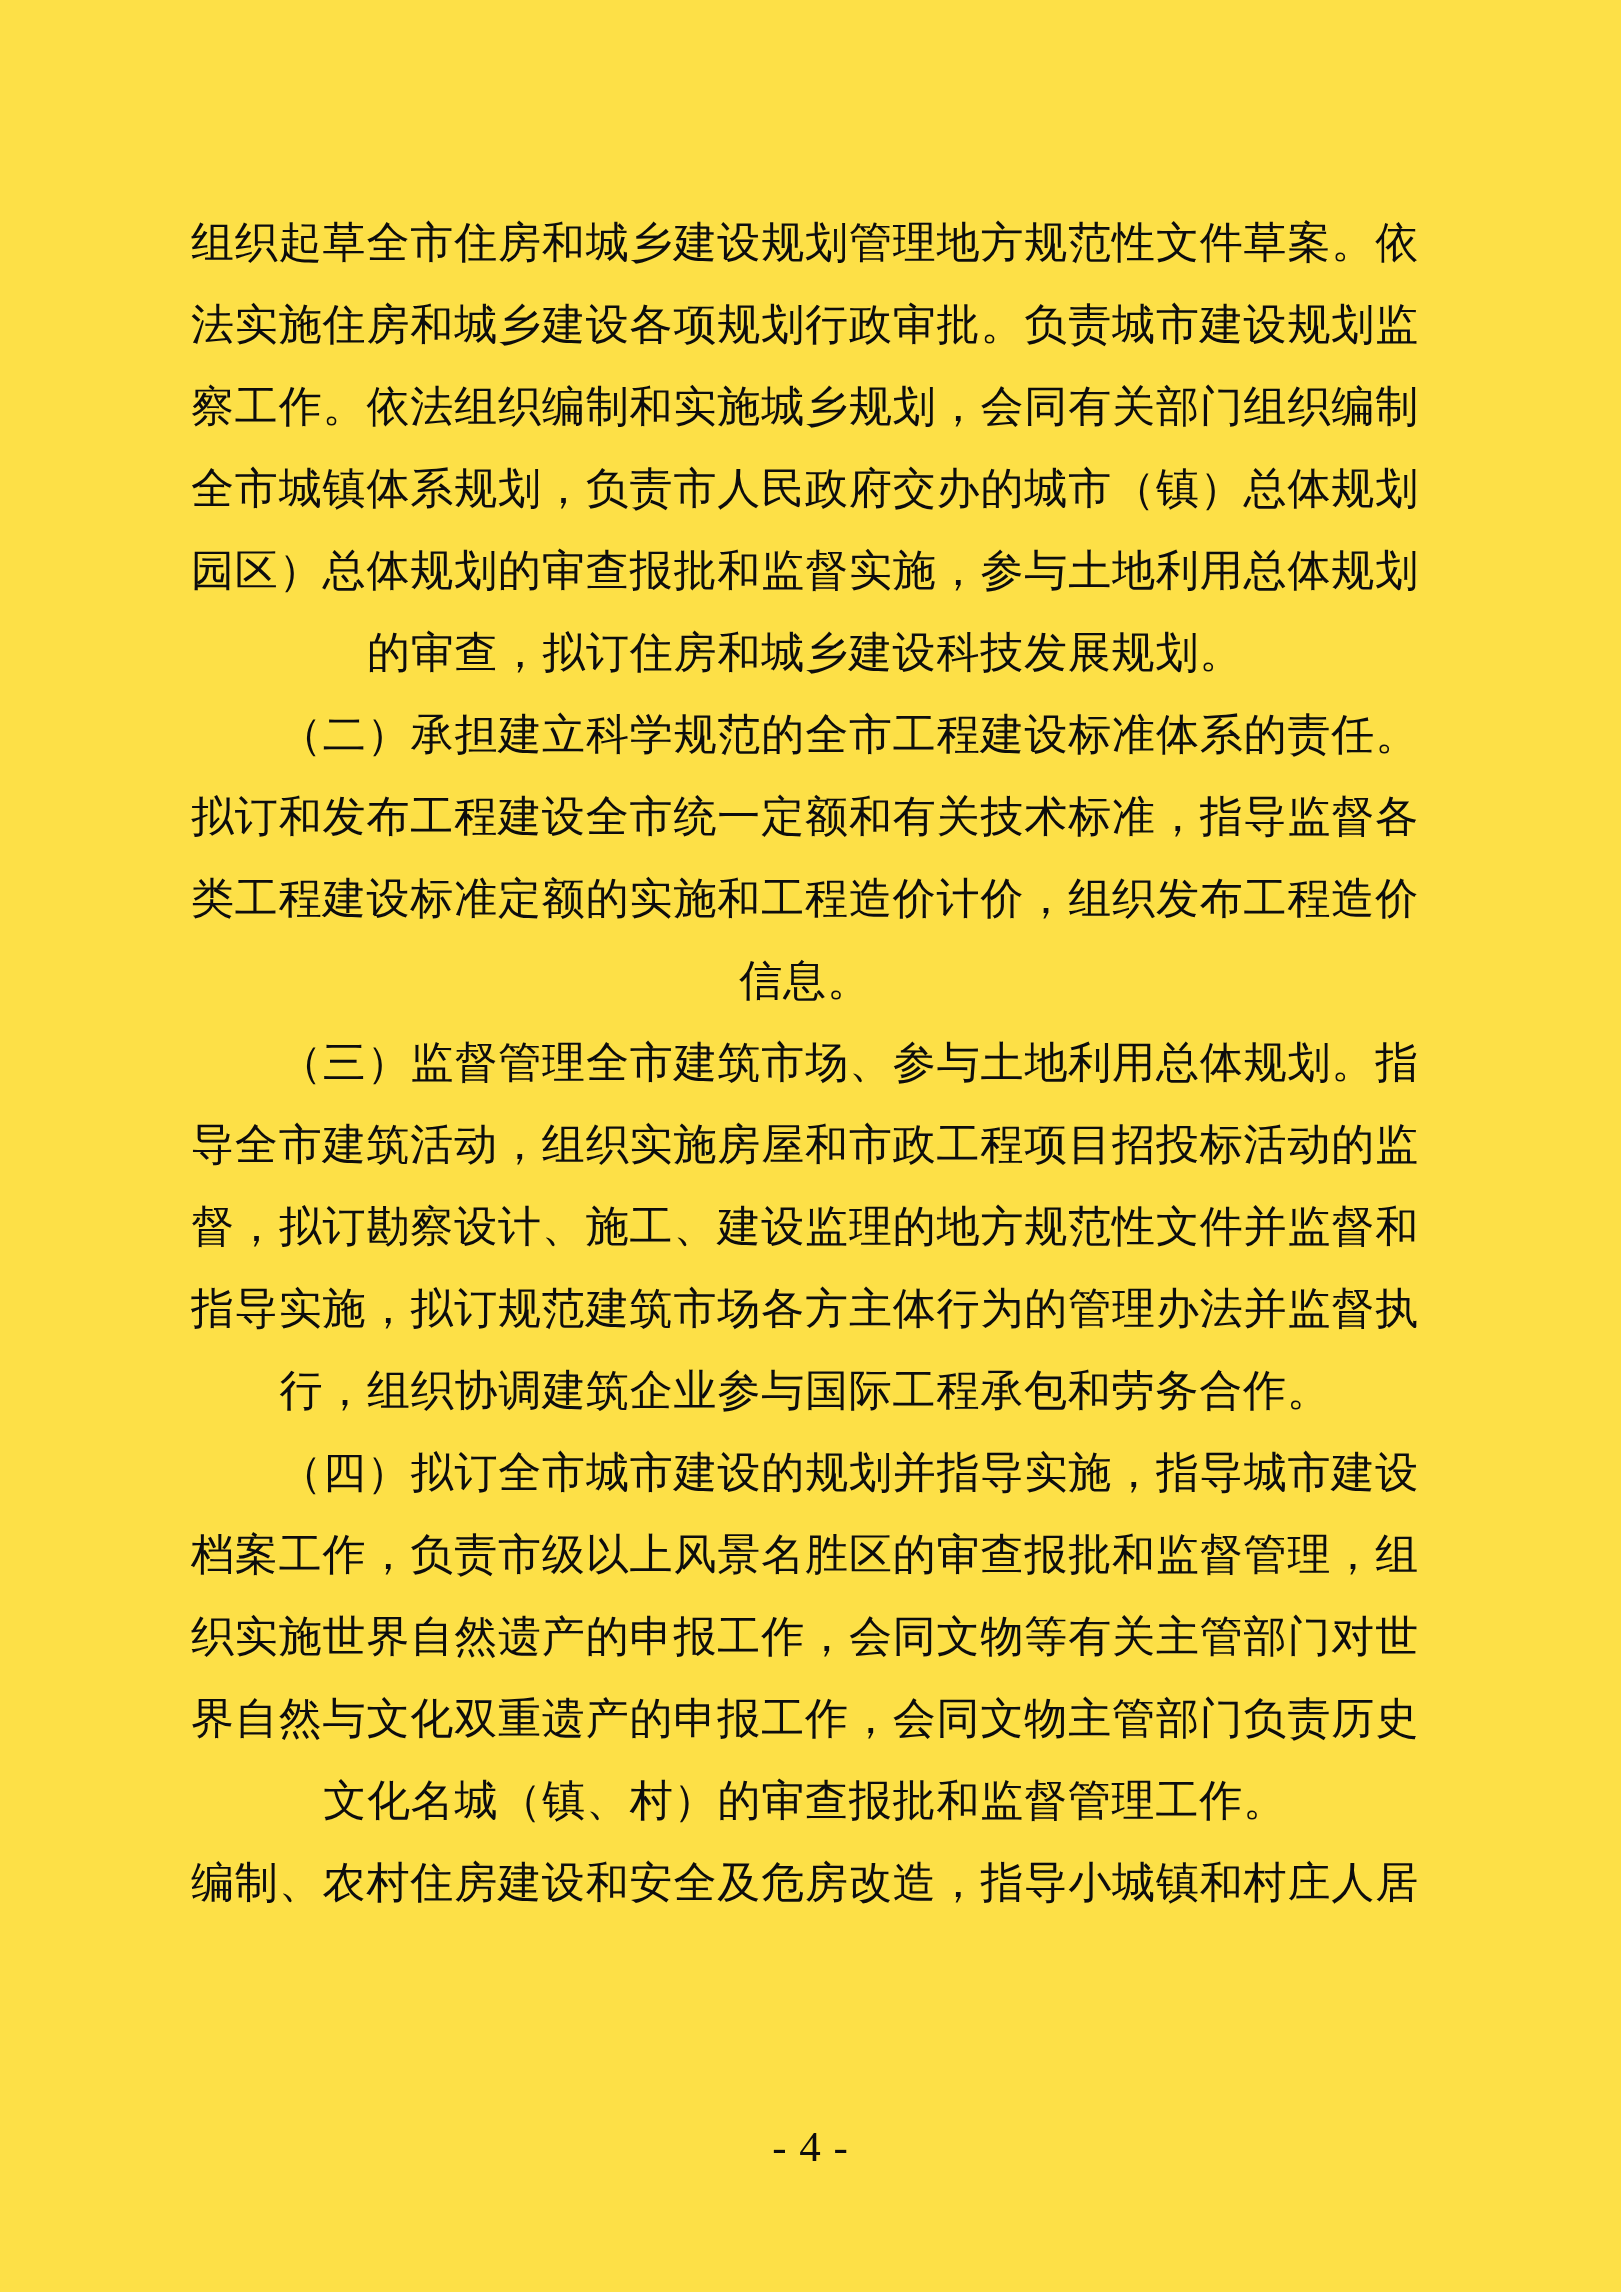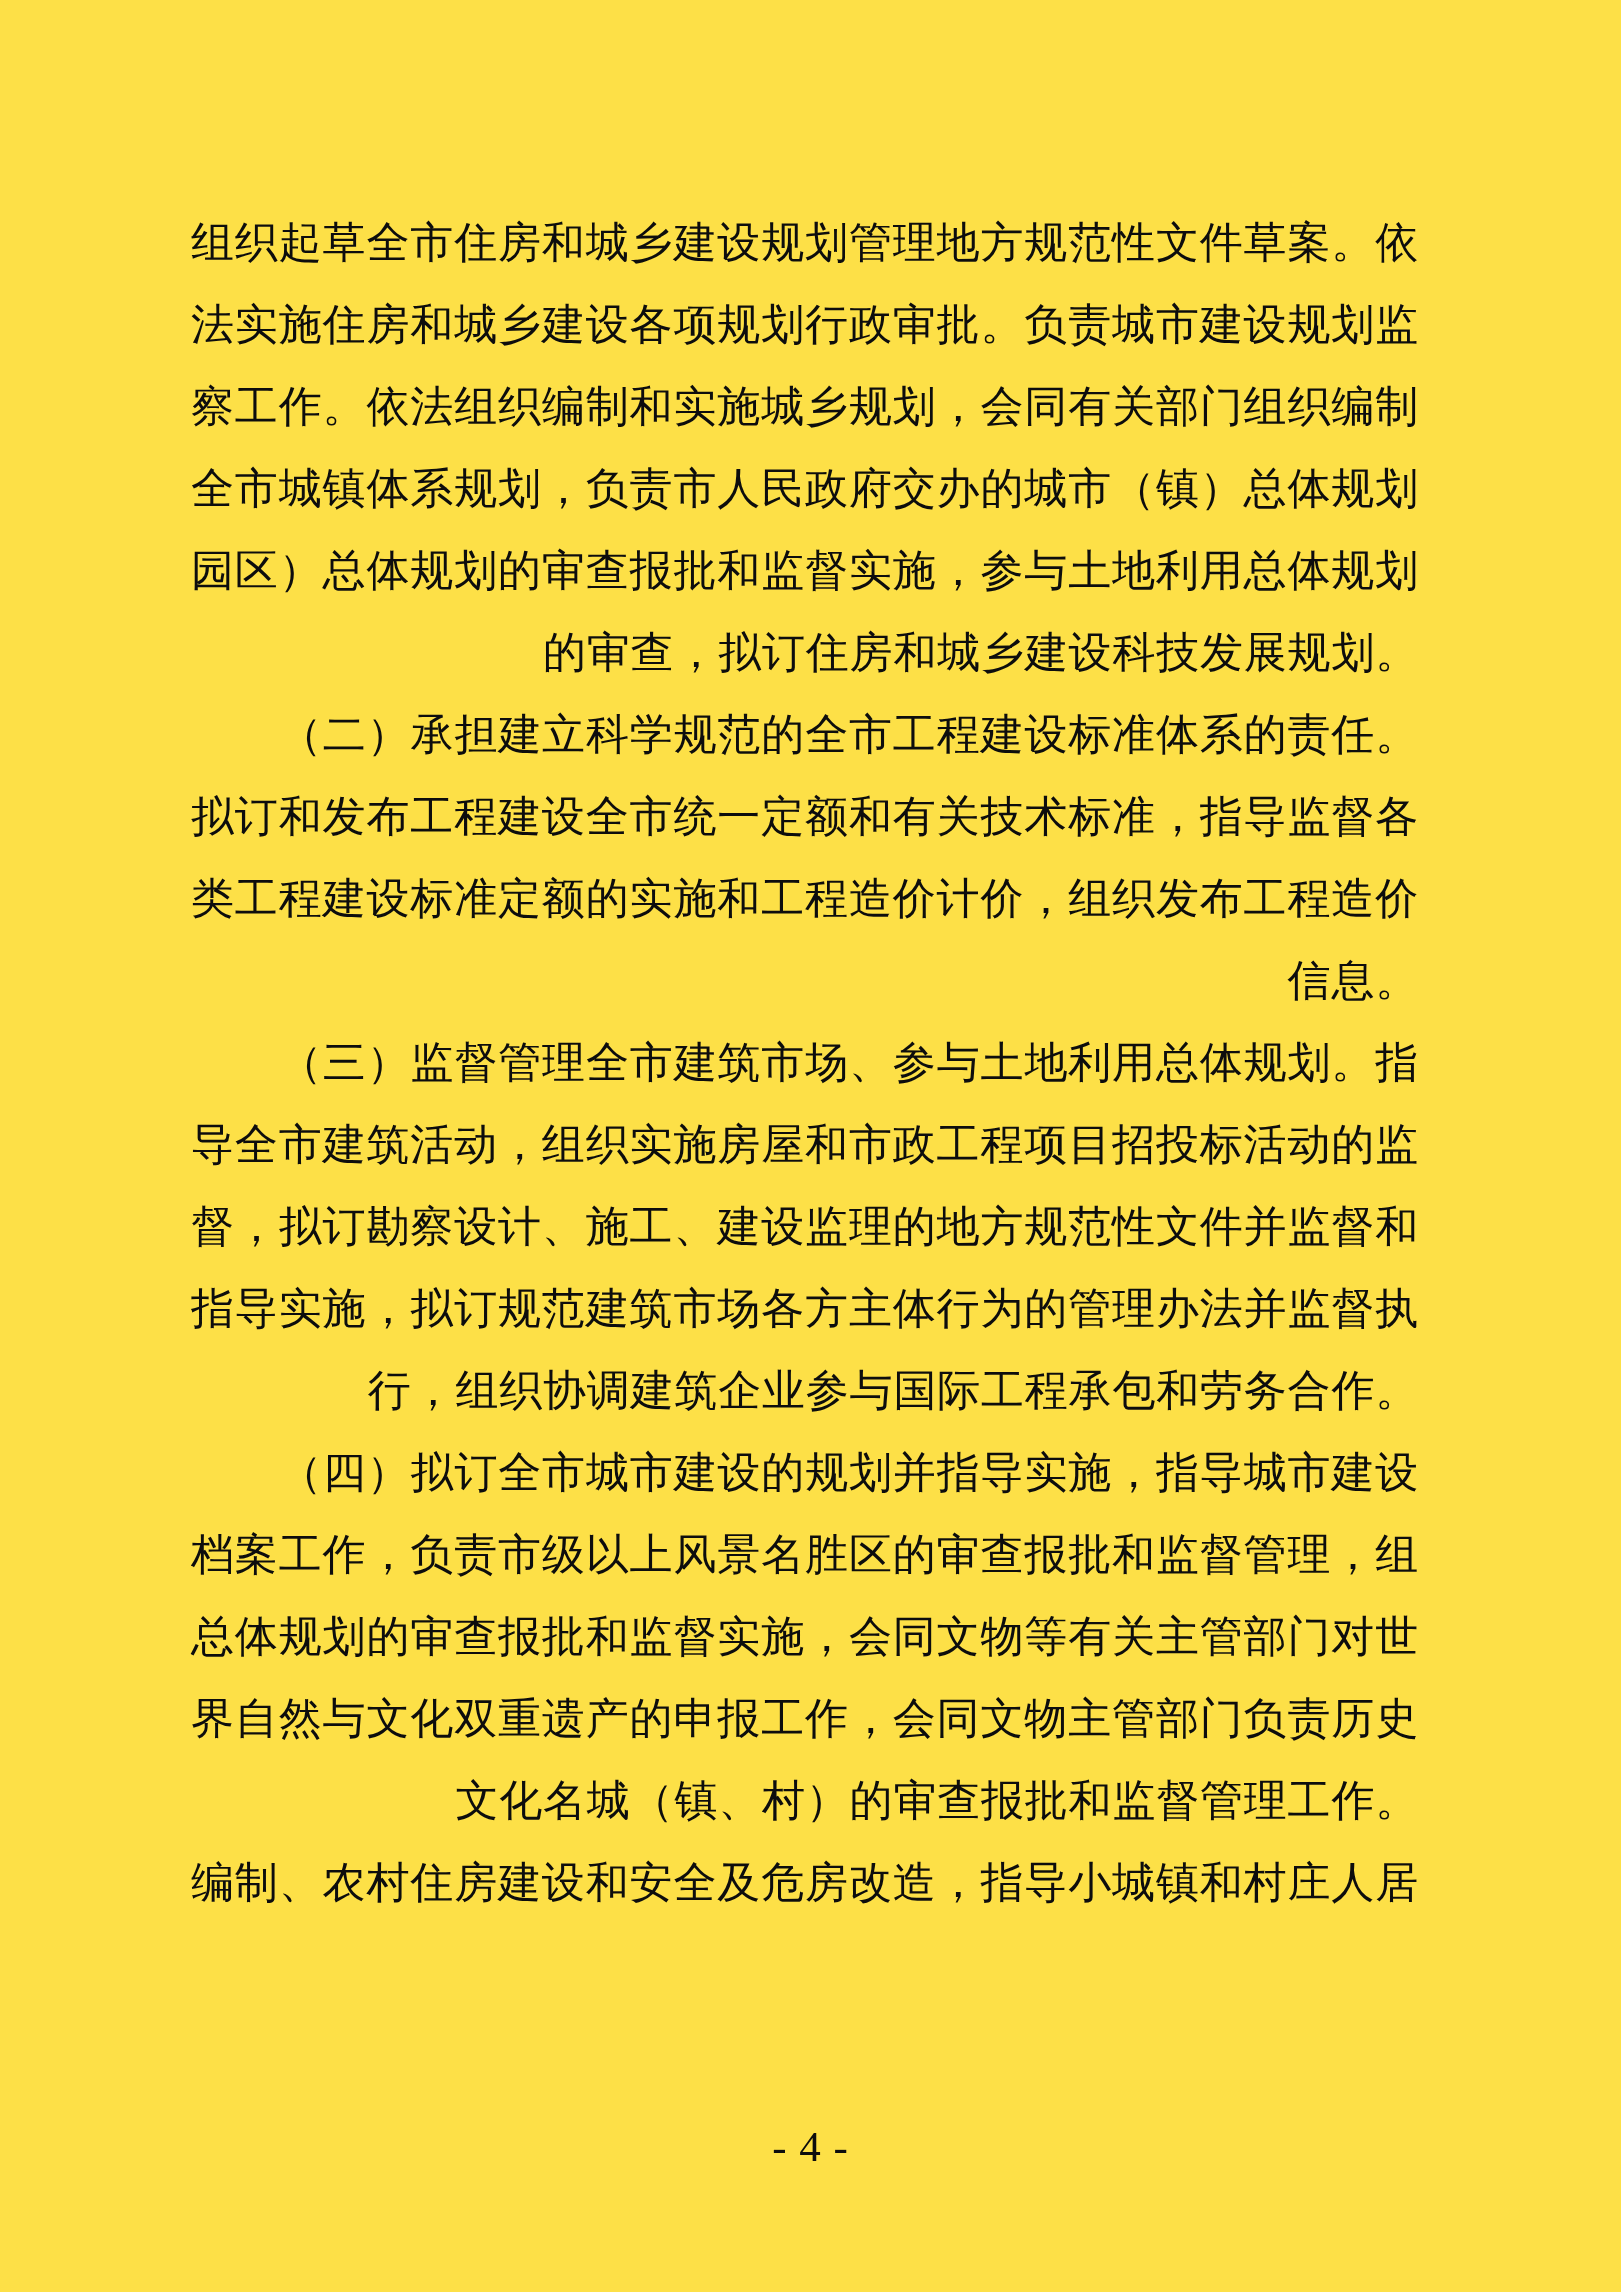--- a/index.html
+++ b/index.html
@@ -21,21 +21,21 @@
     left: 191px;
     top: 202px;
     width: 1228px;
   }
   .line {
     height: 82px;
     line-height: 82px;
     font-size: 43px;
     color: #0d0d0d;
     letter-spacing: 0.8px;
-    text-align: right;
+    text-align: center;
     overflow: visible;
   }
   .line.fill {
     text-align: justify;
     text-align-last: justify;
     text-justify: inter-character;
   }
   .line.indent {
     text-indent: 88px;
   }
@@ -67,20 +67,20 @@
       <div class="line fill">拟订和发布工程建设全市统一定额和有关技术标准，指导监督各</div>
       <div class="line fill">类工程建设标准定额的实施和工程造价计价，组织发布工程造价</div>
       <div class="line">信息。</div>
       <div class="line fill indent">（三）监督管理全市建筑市场、参与土地利用总体规划。指</div>
       <div class="line fill">导全市建筑活动，组织实施房屋和市政工程项目招投标活动的监</div>
       <div class="line fill">督，拟订勘察设计、施工、建设监理的地方规范性文件并监督和</div>
       <div class="line fill">指导实施，拟订规范建筑市场各方主体行为的管理办法并监督执</div>
       <div class="line">行，组织协调建筑企业参与国际工程承包和劳务合作。</div>
       <div class="line fill indent">（四）拟订全市城市建设的规划并指导实施，指导城市建设</div>
       <div class="line fill">档案工作，负责市级以上风景名胜区的审查报批和监督管理，组</div>
-      <div class="line fill">总体规划的审查报批和监督实施，会同文物等有关主管部门对世</div>
+      <div class="line fill">织实施世界自然遗产的申报工作，会同文物等有关主管部门对世</div>
       <div class="line fill">界自然与文化双重遗产的申报工作，会同文物主管部门负责历史</div>
       <div class="line">文化名城（镇、村）的审查报批和监督管理工作。</div>
       <div class="line fill">编制、农村住房建设和安全及危房改造，指导小城镇和村庄人居</div>
     </div>
   <div class="page-number">- 4 -</div>
 </div>
 
 
 </body></html>

